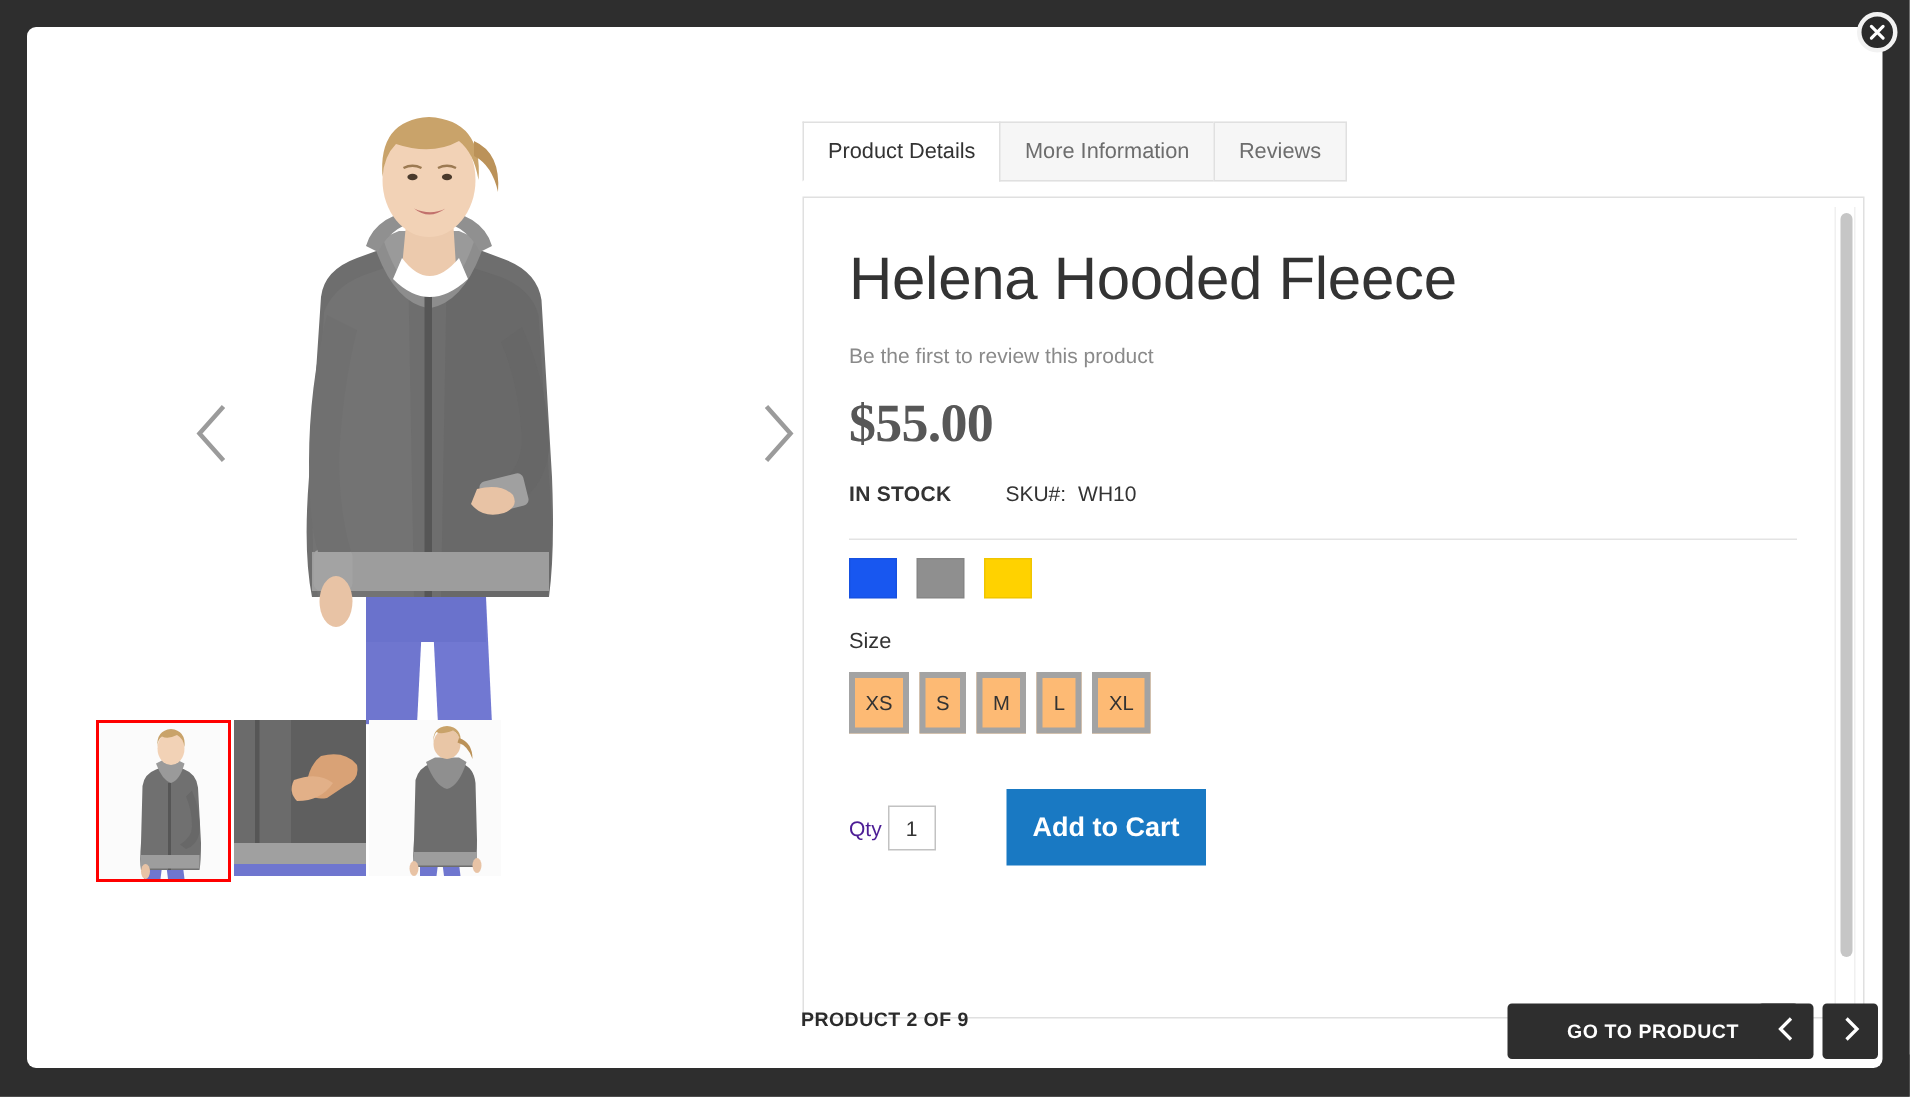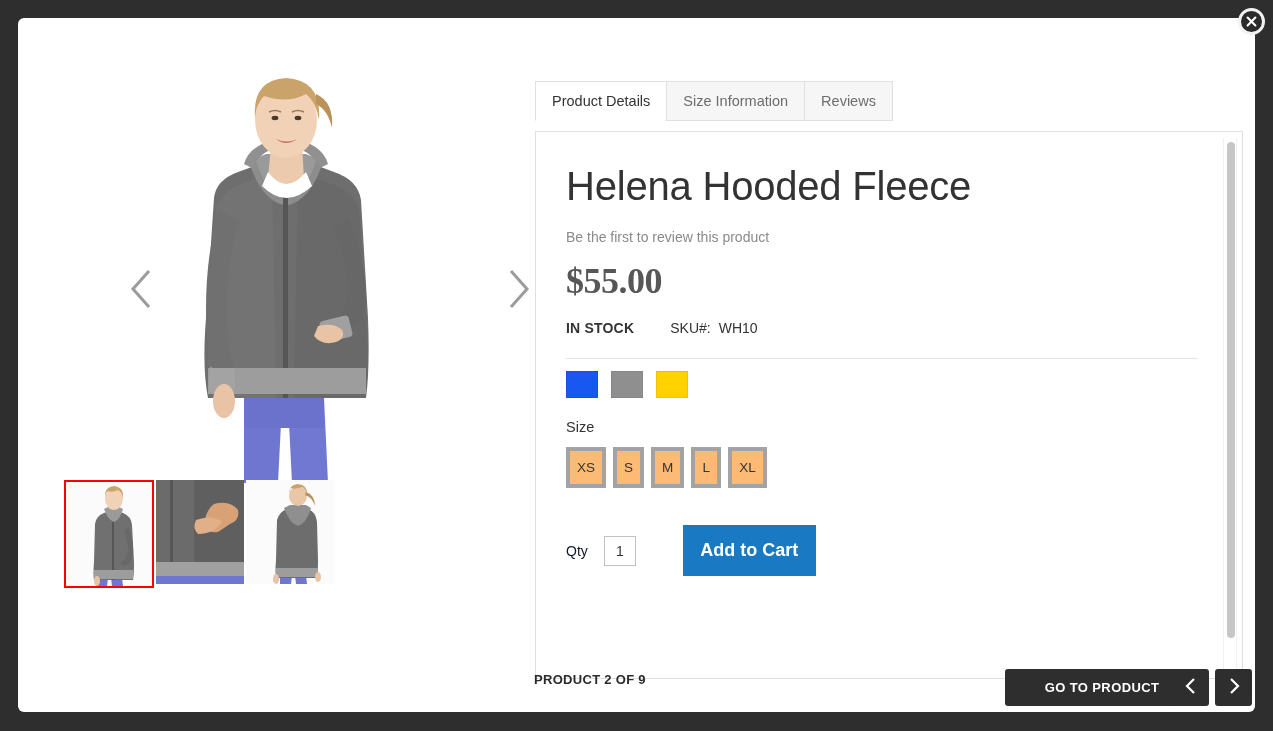--- a/index.html
+++ b/index.html
@@ -232,21 +232,21 @@
     color: #333333;
     display: flex; align-items: center; justify-content: center;
     cursor: pointer;
   }
 
   #cart-row {
     margin-top: 37px;
     display: flex;
     align-items: center;
   }
-  #qty-label { font-size: 14px; color: #0f172a; margin-right: 16px; }
+  #qty-label { font-size: 14px; color: #4c1d95; margin-right: 4px; }
   #qty-input {
     width: 32px; height: 30px;
     border: 1px solid #c2c2c2;
     text-align: center;
     font-size: 14px;
     color: #333333;
     font-family: "Liberation Sans", sans-serif;
     background: #fff;
     padding: 0;
   }
@@ -455,21 +455,21 @@
             <path d="M5 3 L16 17 L5 31" fill="none" stroke="#eaeaea" stroke-width="2"></path>
           </svg>
       </span>
     </button>
   </div>
 
   <div id="details">
 
     <div id="tabs">
       <div class="tab active">Product Details</div>
-      <div class="tab">Size Information</div>
+      <div class="tab">More Information</div>
       <div class="tab">Reviews</div>
     </div>
 
     <div id="panel">
       <div id="panel-inner">
 
         <h1 id="product-title">Helena Hooded Fleece</h1>
 
         <a id="review-link">Be the first to review this product</a>
 

